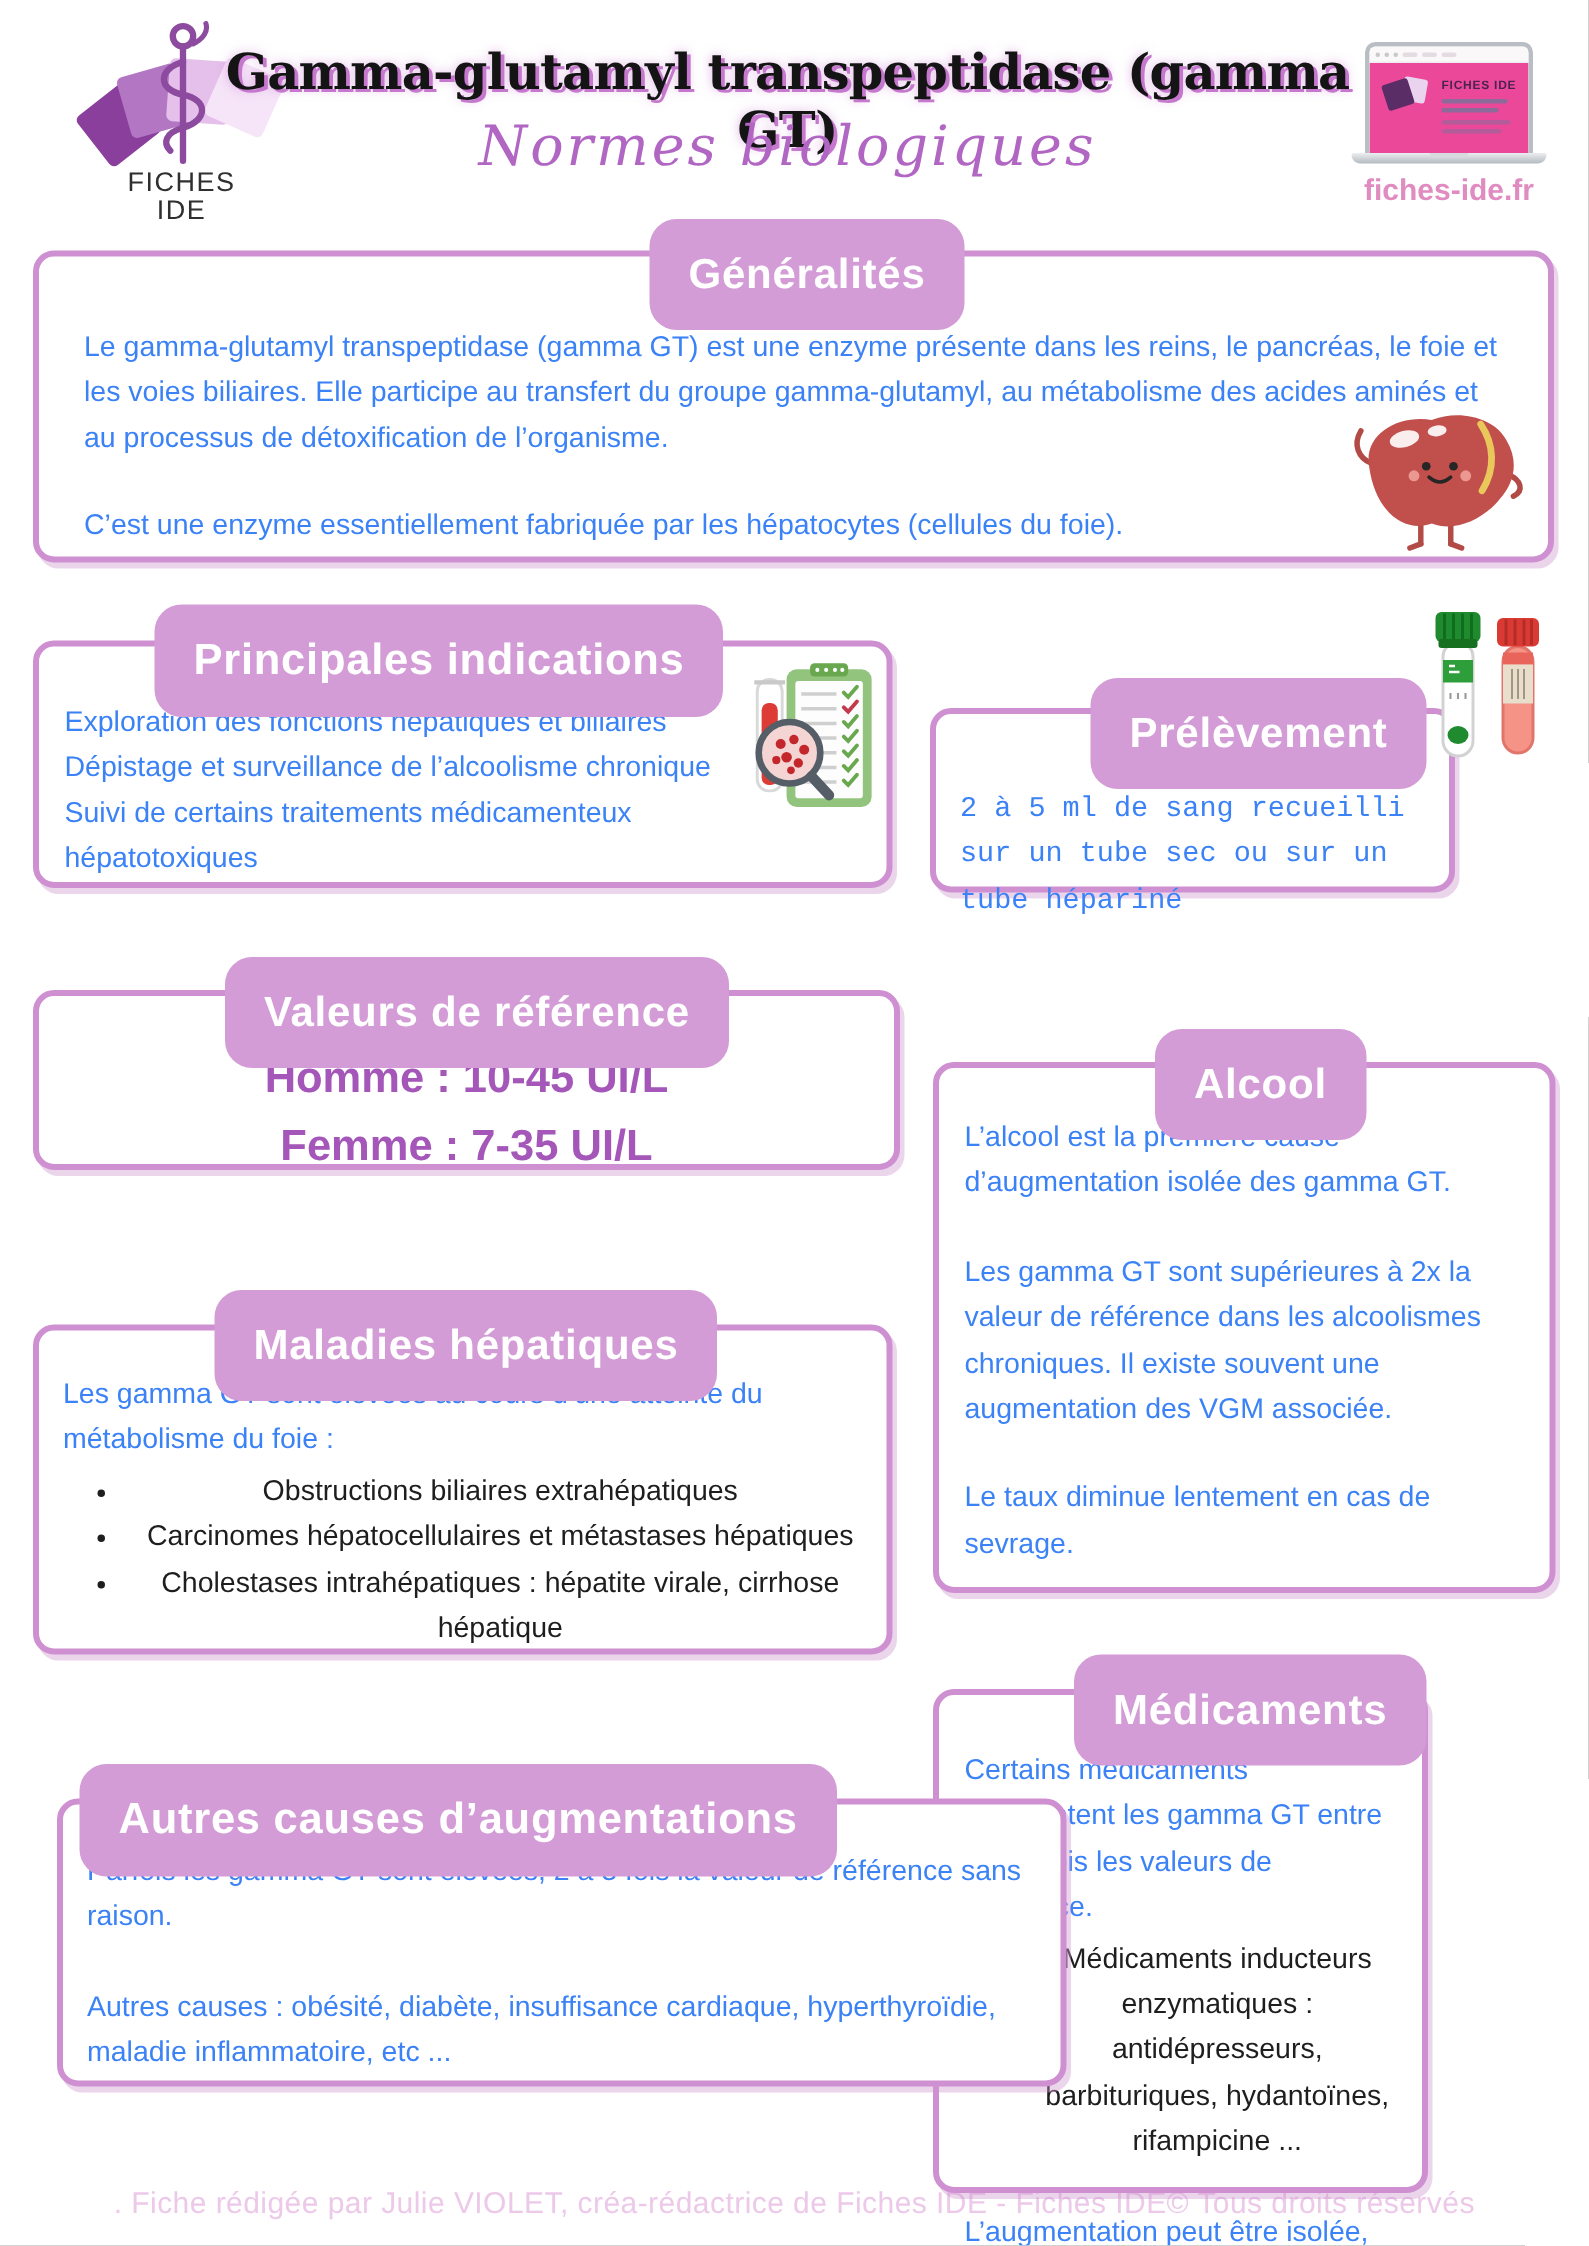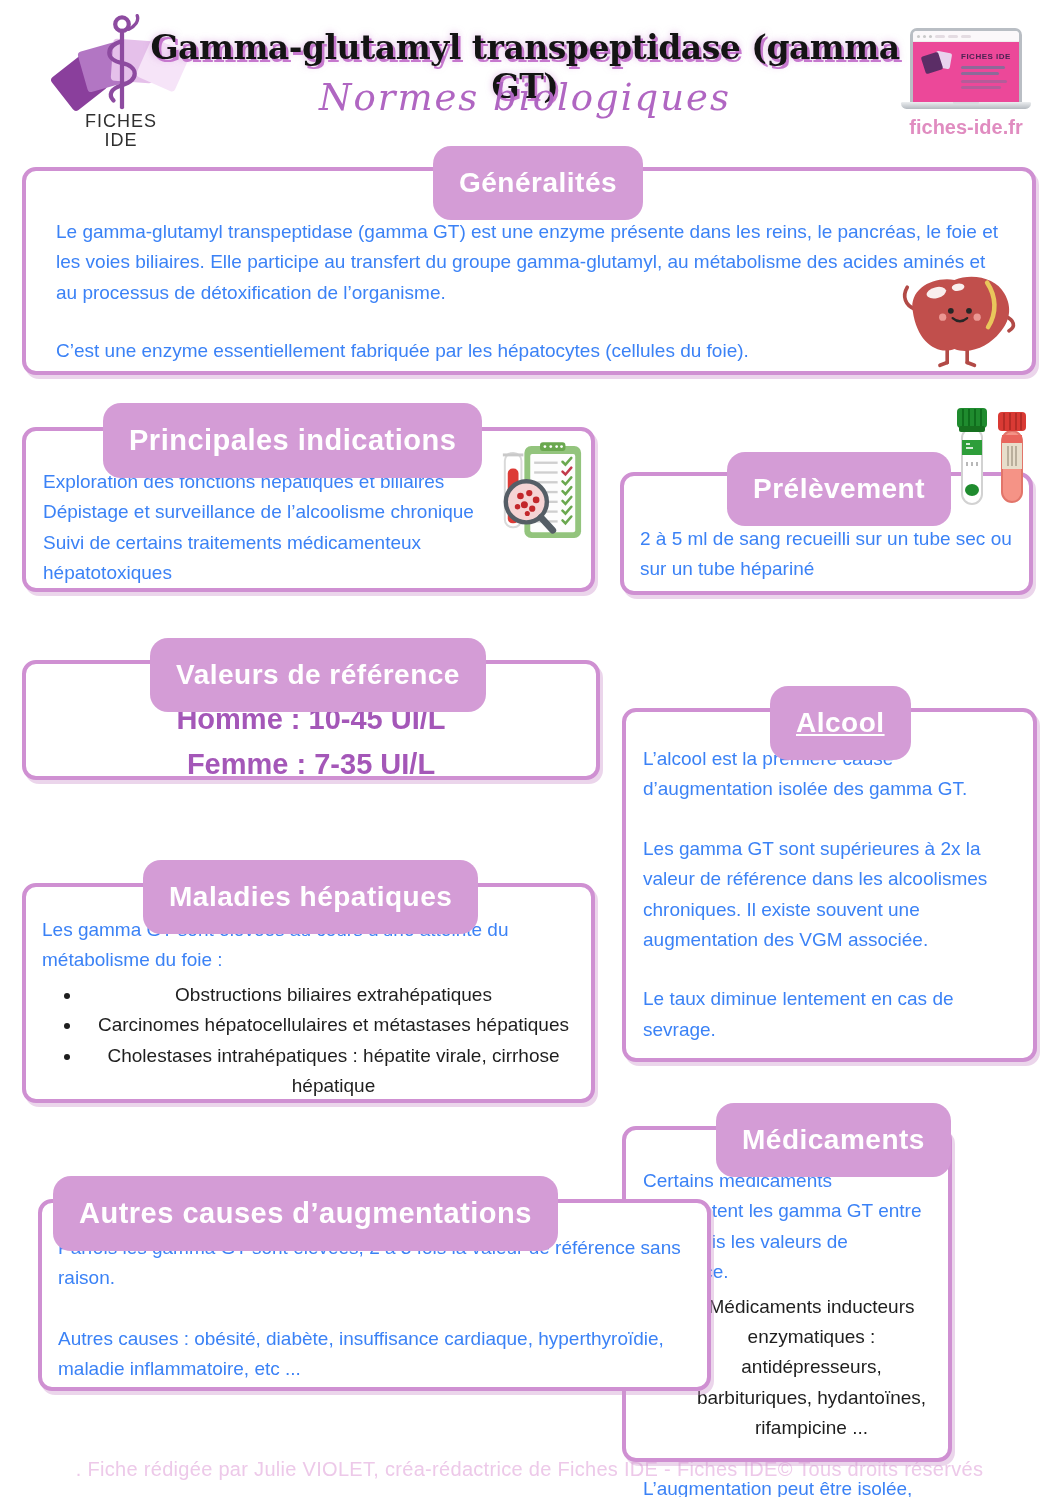--- a/index.html
+++ b/index.html
@@ -72,30 +72,30 @@
   .pill-generalites{left:433px;top:146px;}
   .box-generalites{left:22px;top:167px;width:1014px;height:208px;padding:46px 30px 0 30px;}
   .box-generalites .p2{margin-top:28px;}
   .liver{position:absolute;right:14px;bottom:2px;z-index:2;}
   
   .pill-indications{left:103px;top:403px;font-size:29px;}
   .box-indications{left:22px;top:427px;width:573px;height:165px;padding:36px 108px 0 17px;}
   .indic-icon{position:absolute;right:6px;top:10px;}
   
   .pill-prelevement{left:727px;top:452px;}
-  .box-prelevement{left:620px;top:472px;width:413px;height:123px;padding:48px 10px 0 16px;}
+  .box-prelevement{left:620px;top:472px;width:350px;height:123px;padding:48px 10px 0 16px;font-family:Liberation Mono, monospace;}
   .tube{position:absolute;z-index:6;}
   .tube-green{left:955px;top:406px;}
   .tube-red{left:997px;top:411px;}
   
   .pill-valeurs{left:150px;top:638px;}
   .box-valeurs{left:22px;top:660px;width:578px;height:120px;padding-top:33px;text-align:center;}
   .val-line{font-size:29px;font-weight:bold;color:var(--purple-value);line-height:1.55;}
   
-  .pill-alcool{left:770px;top:686px;text-decoration:underline;}
+  .pill-alcool{left:770px;top:686px;}
   .box-alcool{left:622px;top:708px;width:415px;height:354px;padding:32px 14px 0 17px;}
   .box-alcool p{margin-bottom:29px;}
   
   .pill-maladies{left:143px;top:860px;}
   .box-maladies{left:22px;top:883px;width:573px;height:220px;padding:28px 10px 0 16px;}
   
   .pill-medicaments{left:716px;top:1103px;}
   .box-medicaments{left:622px;top:1126px;width:330px;height:336px;padding:36px 12px 0 17px;}
   .box-medicaments .p2{margin-top:30px;}
   

